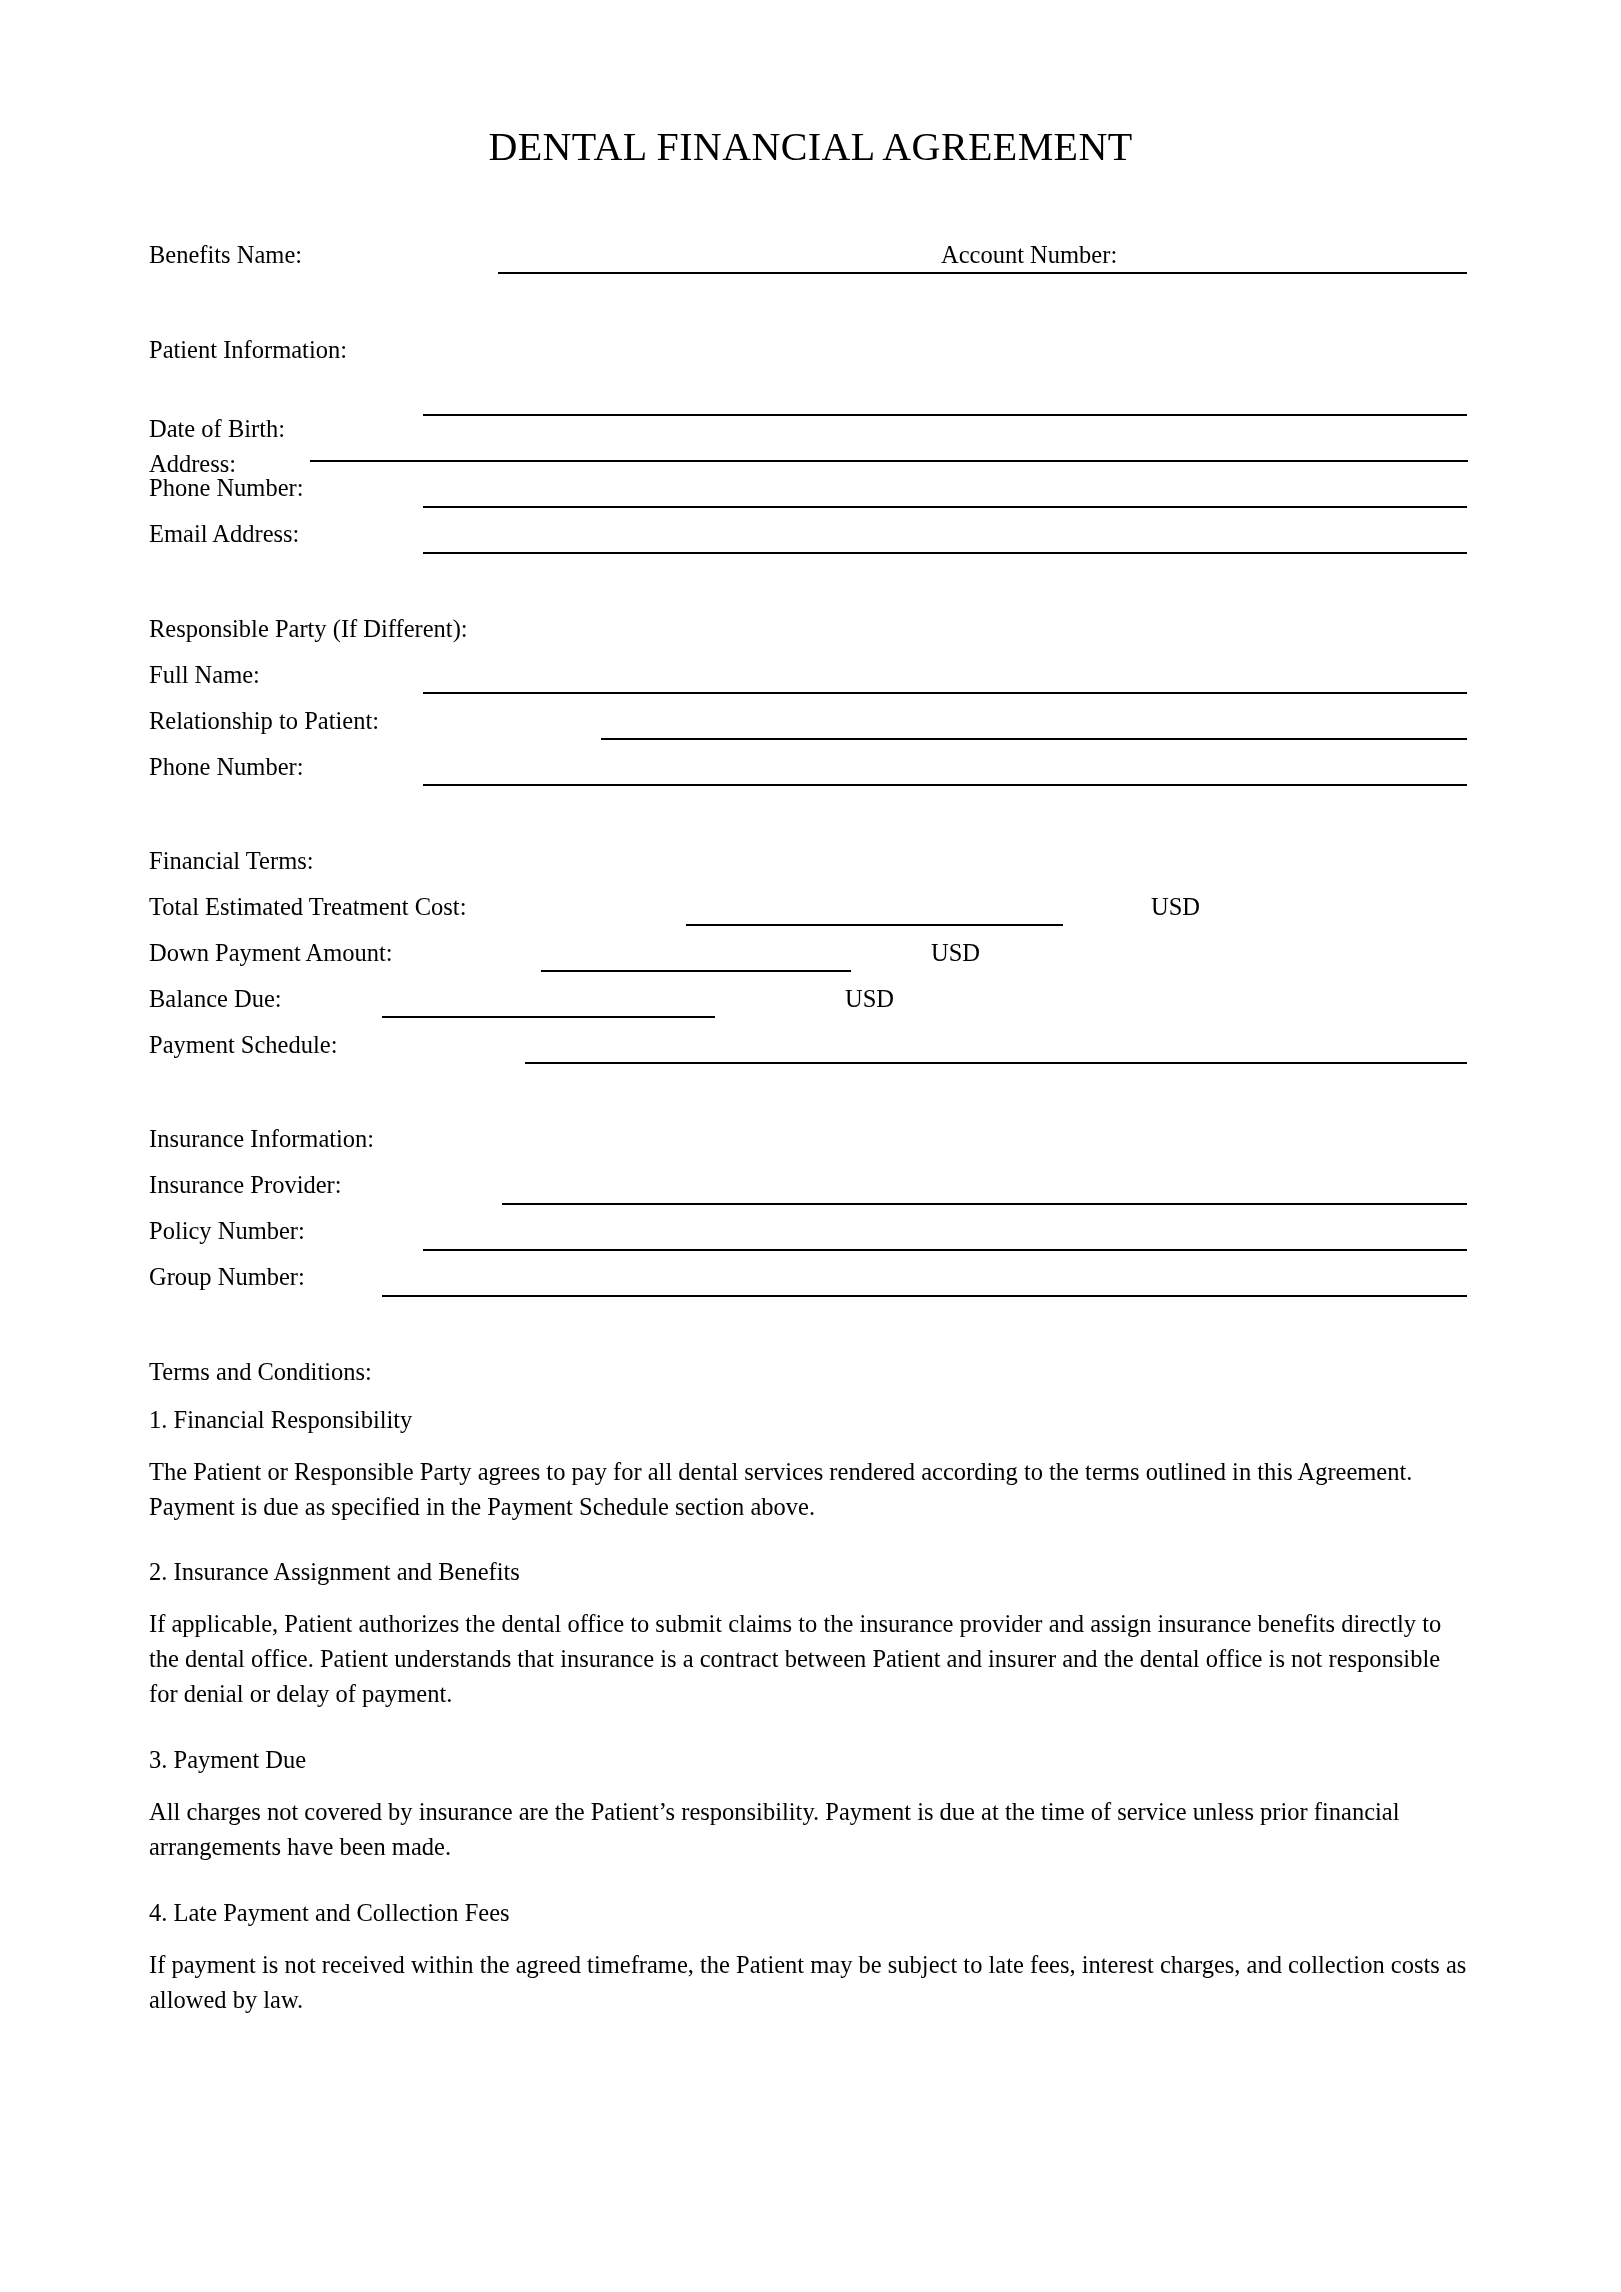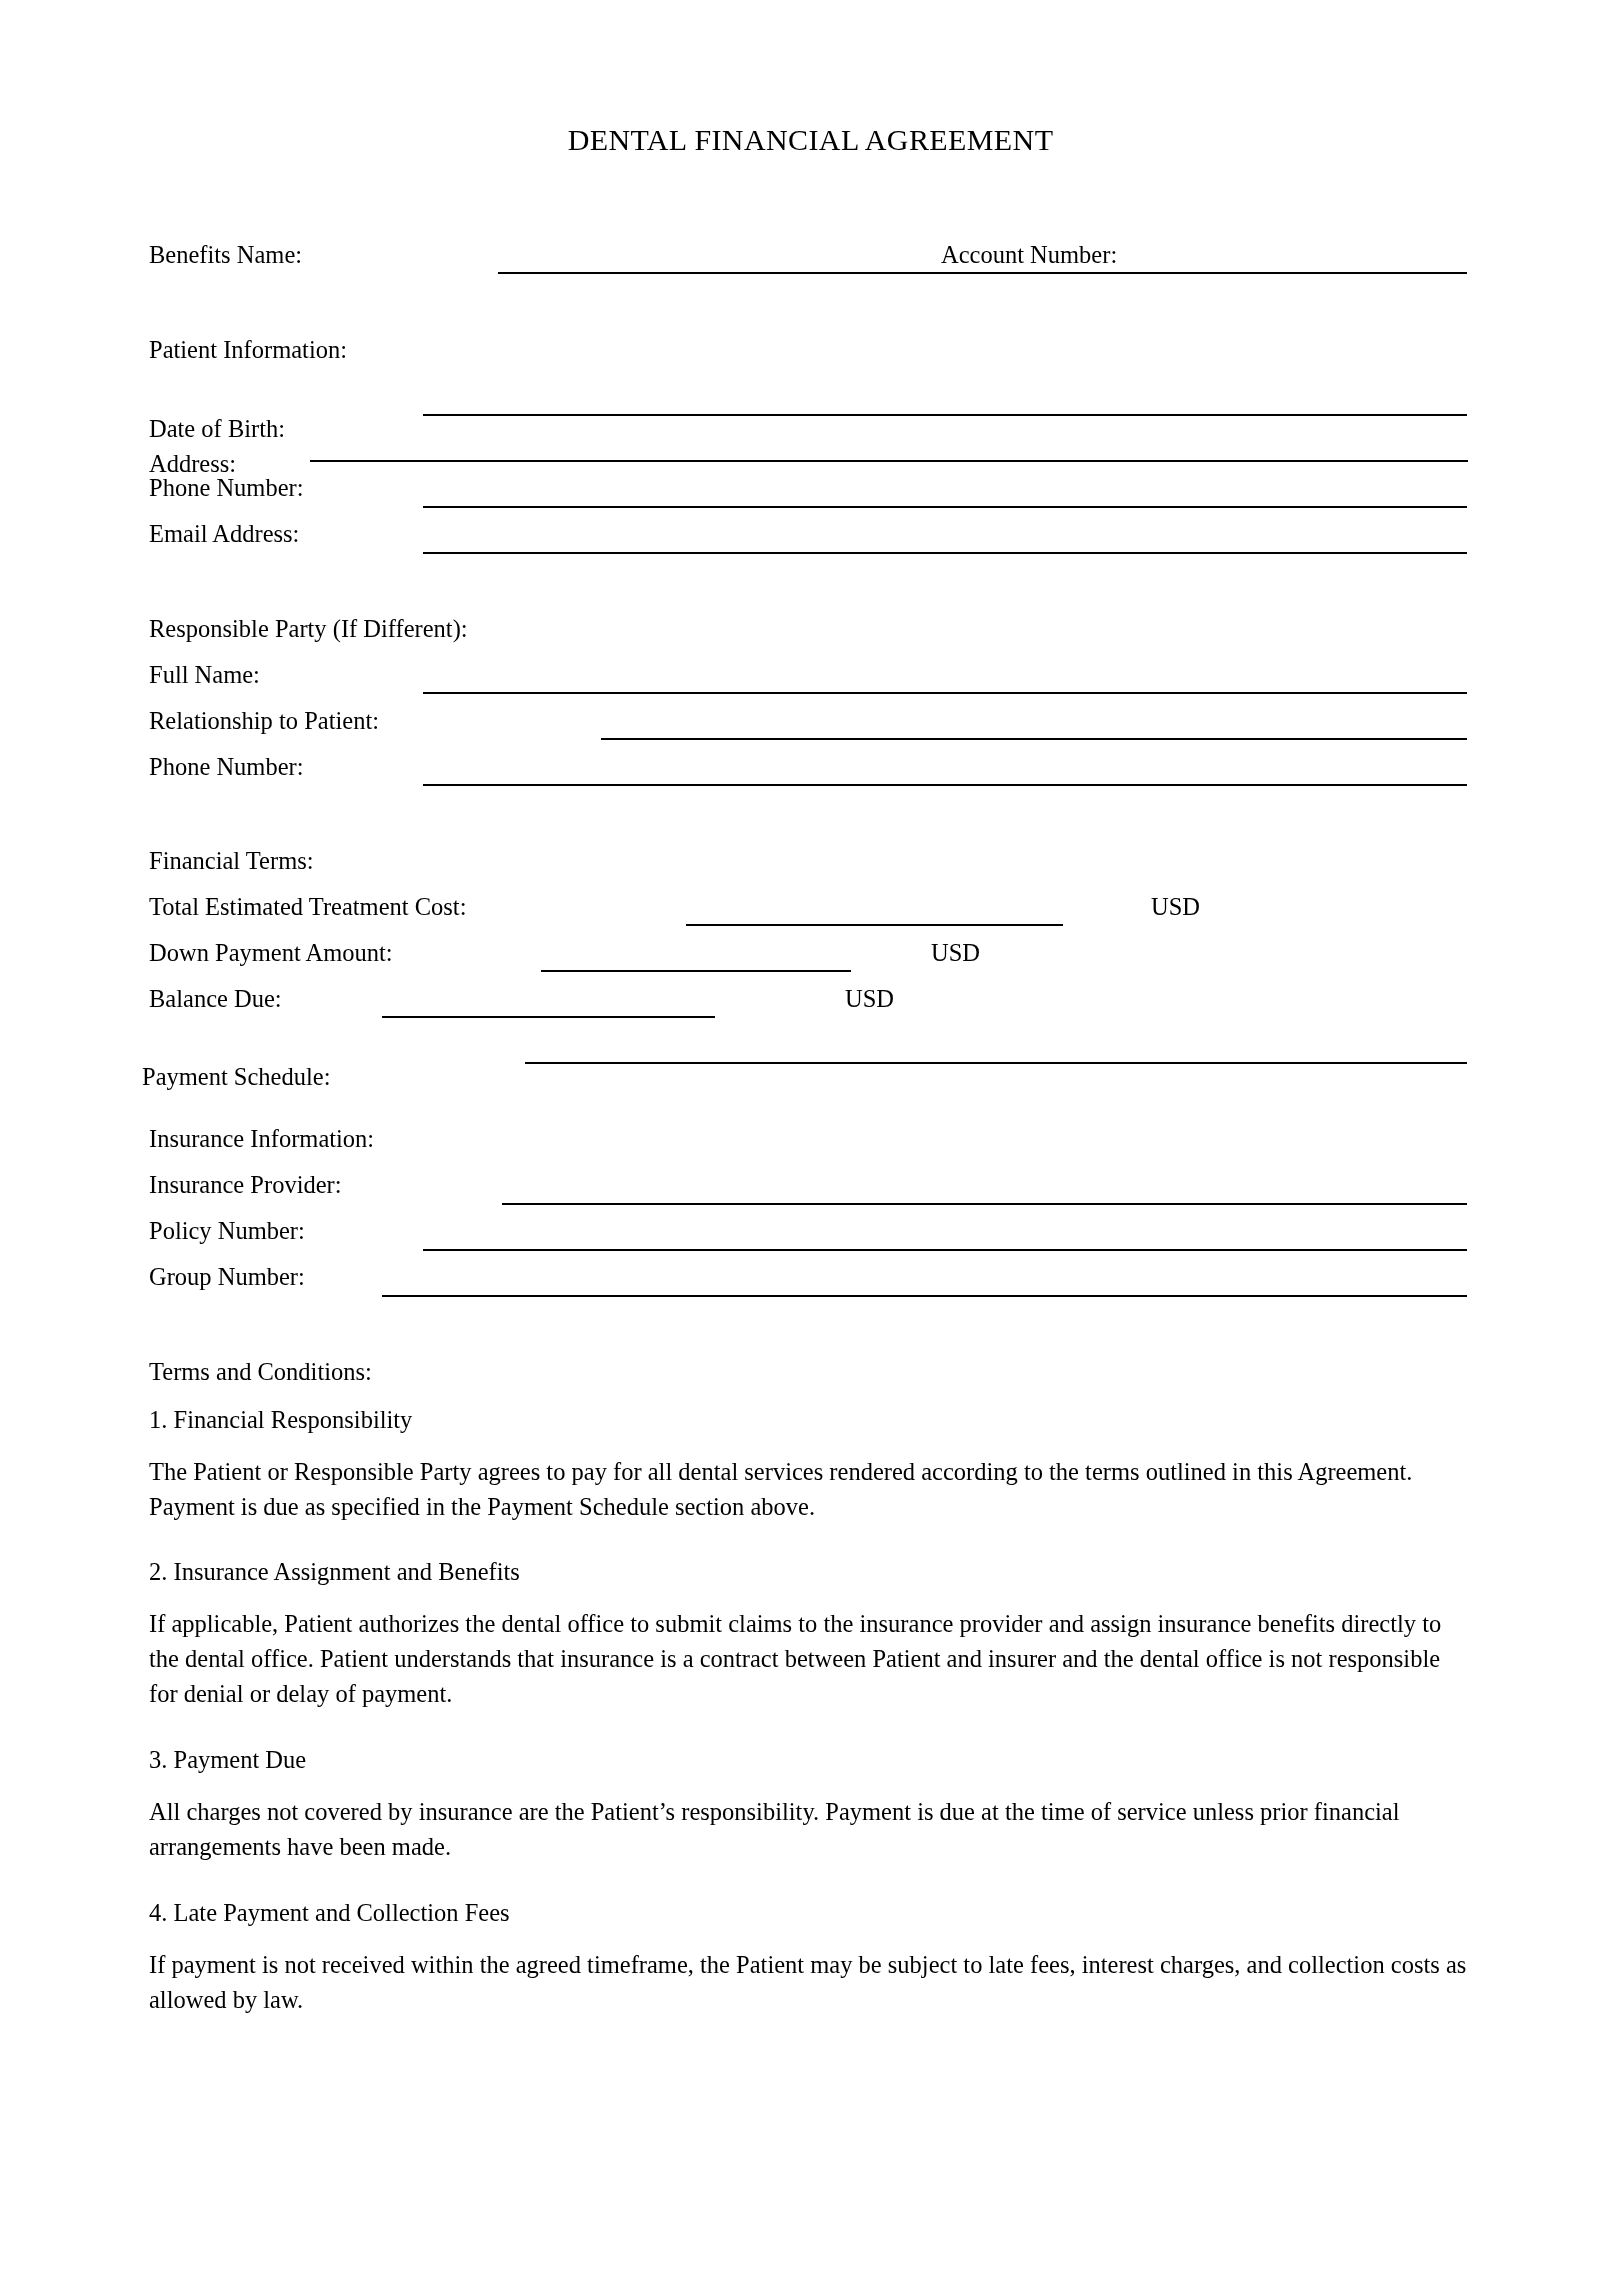--- a/index.html
+++ b/index.html
@@ -17,21 +17,21 @@
     height: 2293px;
     background: #ffffff;
     overflow: hidden;
   }
   .doc-title {
     position: absolute;
     top: 123px;
     left: 0;
     width: 1621px;
     text-align: center;
-    font-size: 30px;
+    font-size: 40px;
     letter-spacing: 0.4px;
   }
 
   
   .lbl {
     position: absolute;
     font-size: 24.5px;
     white-space: nowrap;
     line-height: 1;
   }
@@ -122,21 +122,21 @@
   <div class="unit" style="left:1151px; top:895px;">USD</div>
 
   <div class="lbl" style="left:149px; top:941px;">Down Payment Amount:</div>
   <div class="rule" style="left:541px; top:970px; width:310px;"></div>
   <div class="unit" style="left:931px; top:941px;">USD</div>
 
   <div class="lbl" style="left:149px; top:987px;">Balance Due:</div>
   <div class="rule" style="left:382px; top:1016px; width:333px;"></div>
   <div class="unit" style="left:845px; top:987px;">USD</div>
 
-  <div class="lbl" style="left:142px; top:1033px;margin-top:32px;">Payment Schedule:</div>
+  <div class="lbl" style="left:149px; top:1033px;">Payment Schedule:</div>
   <div class="rule" style="left:525px; top:1062px; width:942px;"></div>
 
   <div class="section-head" style="left:149px; top:1127px;">Insurance Information:</div>
 
   <div class="lbl" style="left:149px; top:1173px;">Insurance Provider:</div>
   <div class="rule" style="left:502px; top:1203px; width:965px;"></div>
 
   <div class="lbl" style="left:149px; top:1219px;">Policy Number:</div>
   <div class="rule" style="left:423px; top:1249px; width:1044px;"></div>
 

